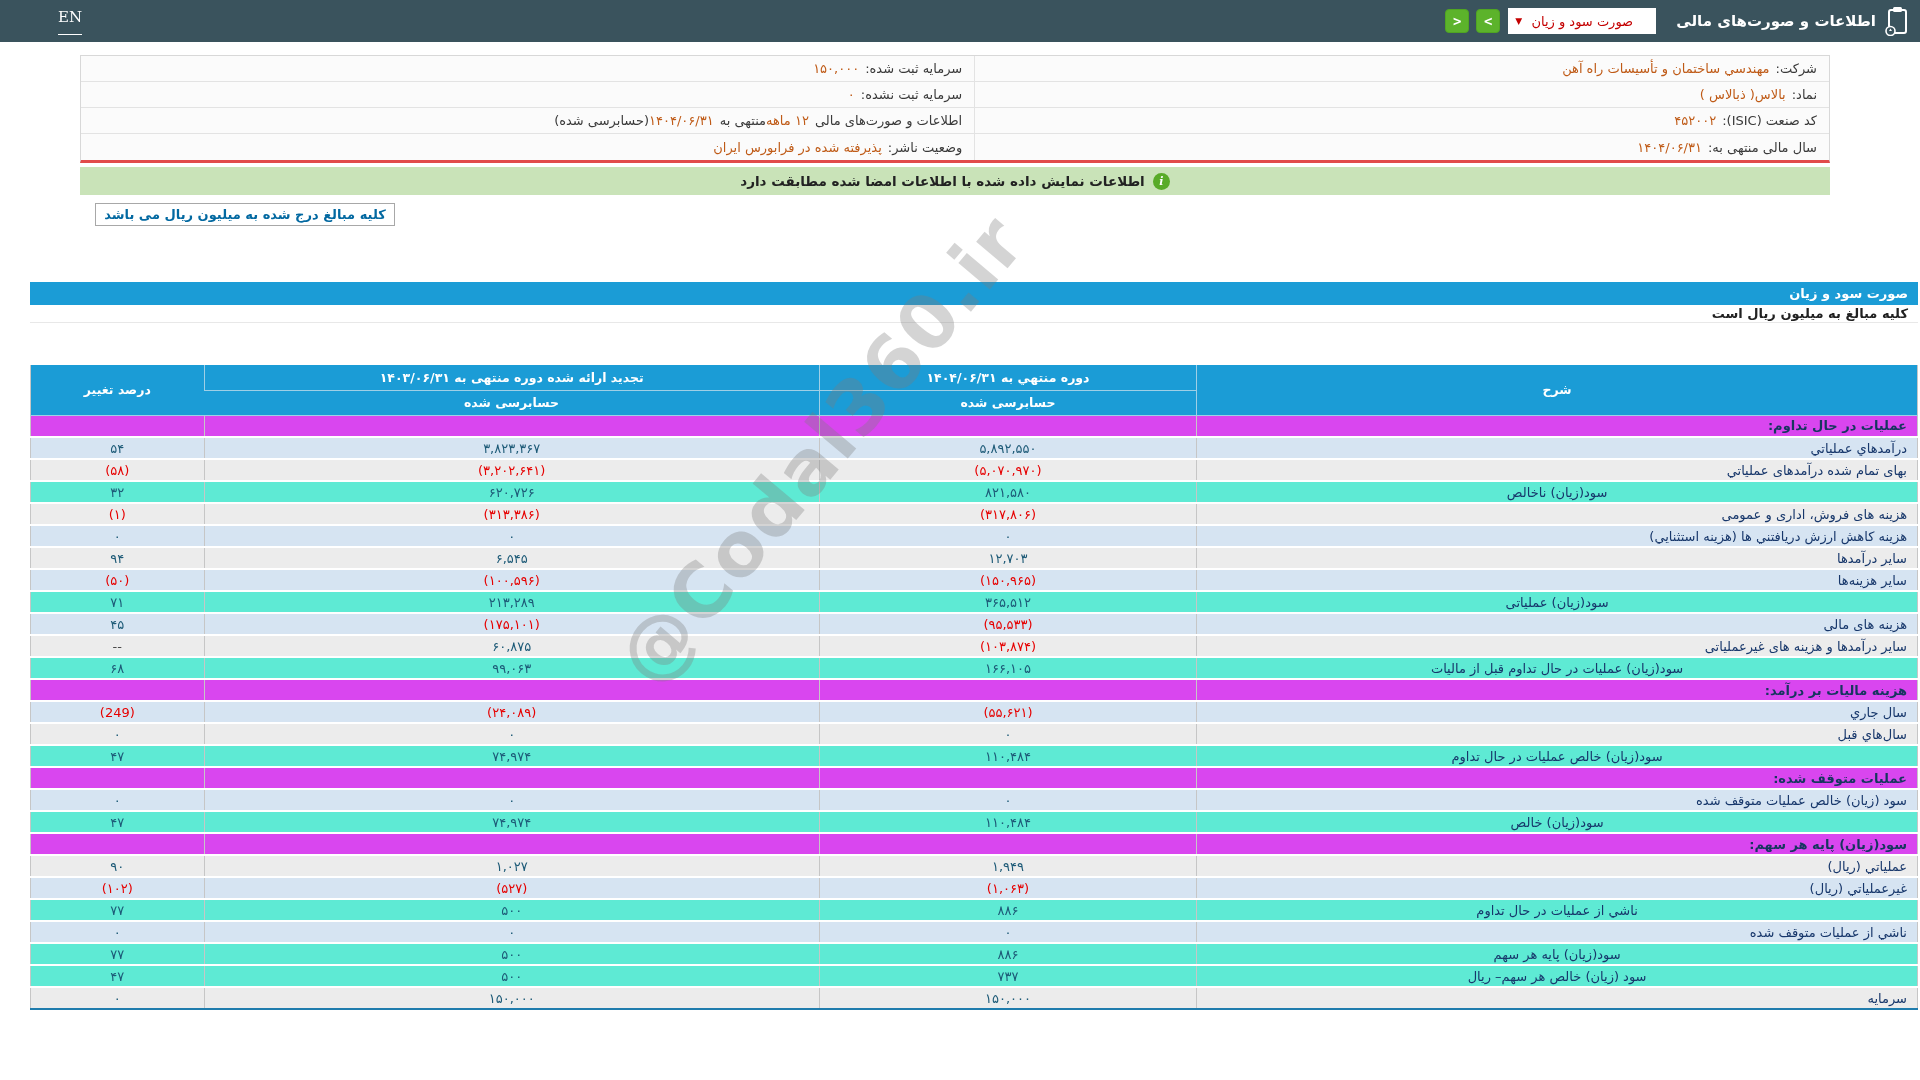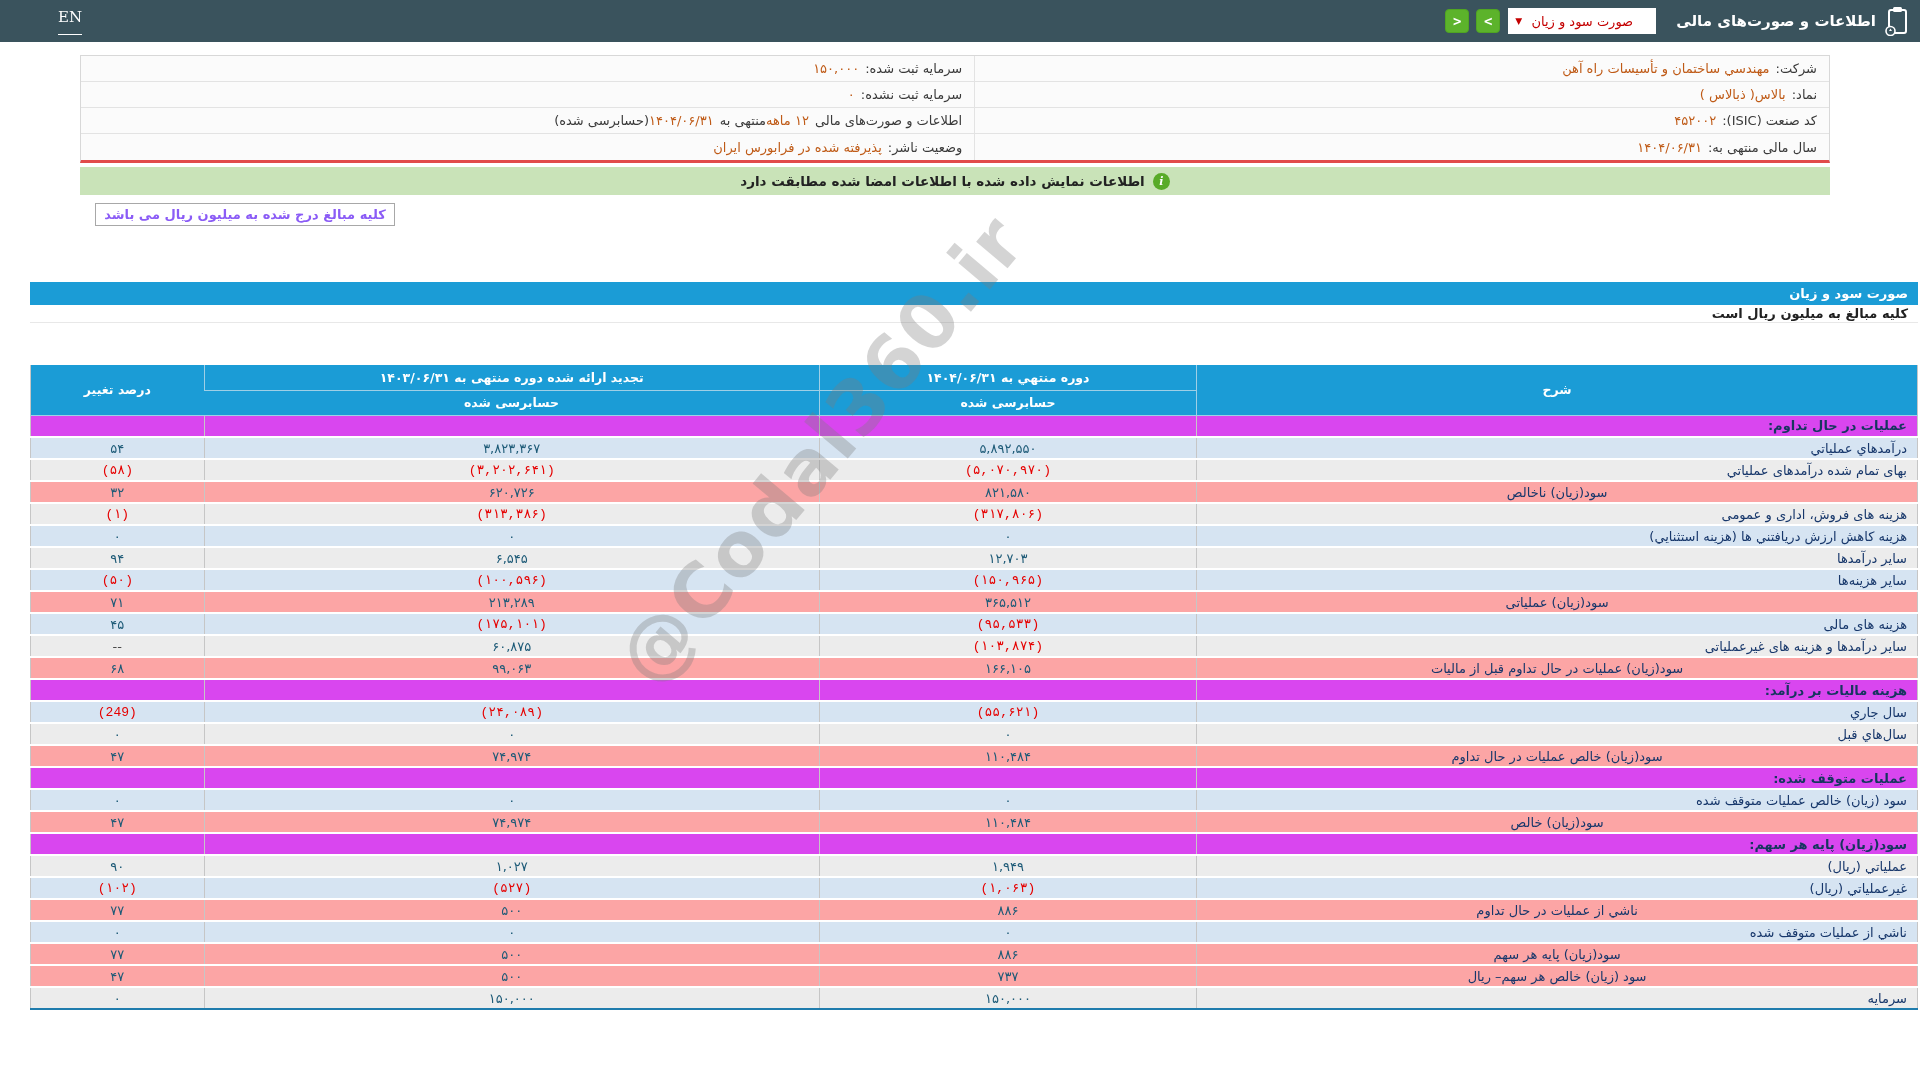--- a/index.html
+++ b/index.html
@@ -59,21 +59,21 @@
     width:17px; height:17px; border-radius:50%; background:#58ab28; color:#fff;
     display:flex; align-items:center; justify-content:center;
     font-size:11px; font-weight:700; font-style:italic; font-family:"DejaVu Serif", serif;
     margin-left:8px;
   }
 
   
   .amounts-box {
     width:300px; margin-top:8px; margin-left:95px; margin-right:auto;
     border:1px solid #a8a8a8; background:#fff; text-align:center;
-    font-weight:700; font-size:13px; color:#8b5cf6; padding:3px 4px;
+    font-weight:700; font-size:13px; color:#0369a1; padding:3px 4px;
   }
 
   
   .statement { margin:56px 2px 0 30px; }
   .blue-bar {
     height:23px; background:#1b9cd6; color:#fff; font-weight:700; font-size:13px;
     display:flex; align-items:center; padding:0 10px;
   }
   .unit-row {
     height:18px; display:flex; align-items:center; padding:0 10px;
@@ -90,27 +90,27 @@
     border-left:1px solid #9fcfe6; border-bottom:1px solid #9fcfe6;
   }
   .pl-table th:last-child { border-left:none; }
   .pl-table td {
     height:22px; padding:0 10px; font-size:13px;
     border-bottom:2px solid #fff; border-left:1px solid #c6c6c6;
   }
   .pl-table td:last-child { border-left:none; }
   td.label { color:#17376b; text-align:right; white-space:nowrap; overflow:hidden; }
   td.num { text-align:center; direction:ltr; color:#1d5a77; white-space:nowrap; }
-  td.num.neg { color:#e60000;font-family:Liberation Mono, monospace; }
+  td.num.neg { color:#e60000; }
   td.num.dash { color:#4a4a4a; }
   tr.section td { background:#d946ef; }
   tr.section td.label { font-weight:700; color:#16365f; }
   tr.blue td   { background:#d6e4f2; }
   tr.gray td   { background:#ececec; }
-  tr.yellow td { background:#fca5a5;text-align:center; }
+  tr.yellow td { background:#5eead4;text-align:center; }
   .pl-table tbody tr:last-child td { border-bottom:2px solid #1f7cad; }
 
   
   .watermark {
     position:absolute; left:600px; top:645px; z-index:10; pointer-events:none;
     transform:rotate(-50deg); transform-origin:0 0;
     font-size:75px; font-weight:700; letter-spacing:2px; direction:ltr;
     color:rgba(125,125,125,0.33); white-space:nowrap;
   }
 </style>

